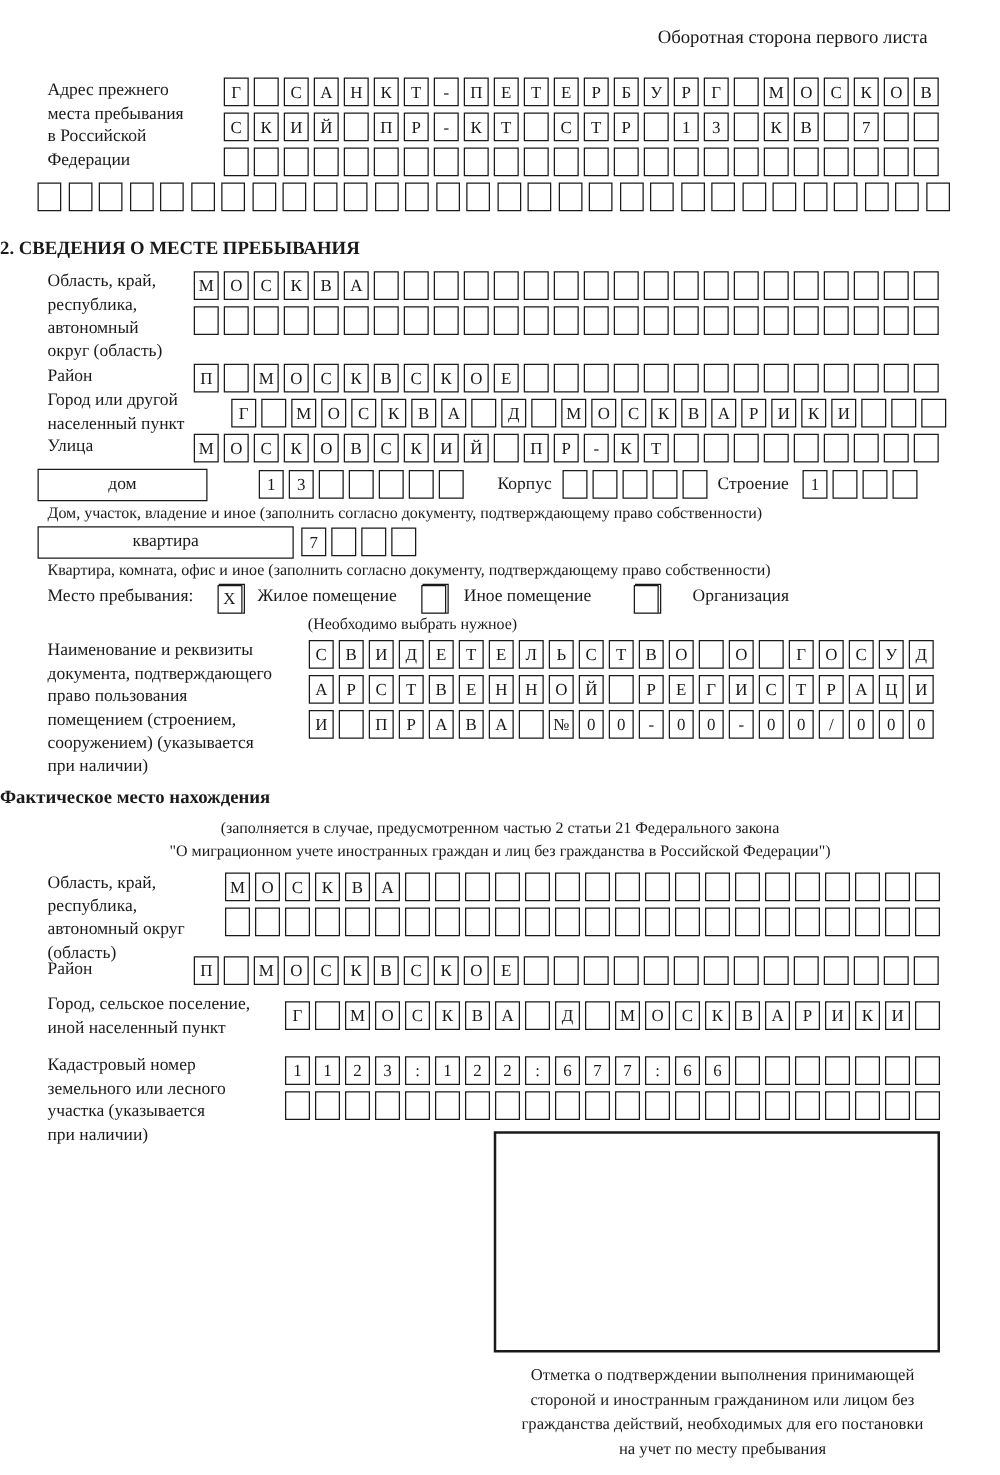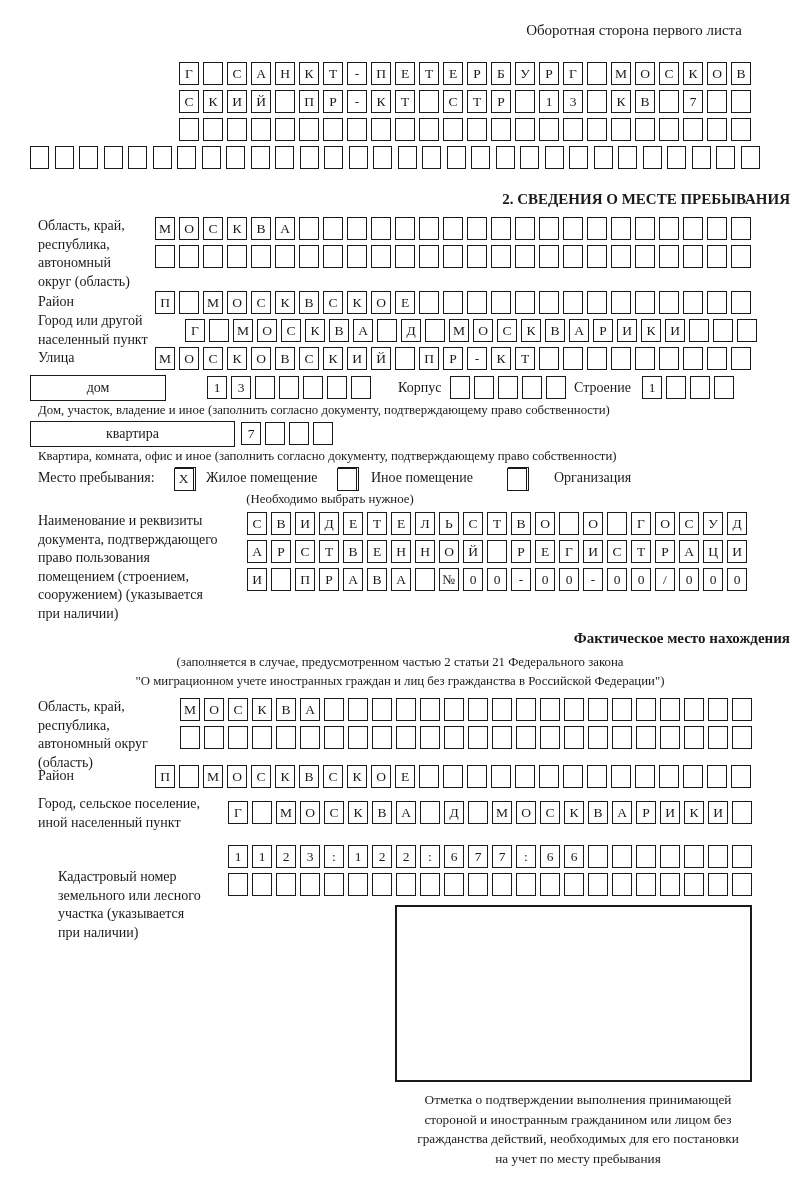--- a/index.html
+++ b/index.html
@@ -67,21 +67,21 @@
   .note-left {
     position: absolute;
     left: 38px;
     font-size: 12.8px;
     white-space: nowrap;
   }
   .sec-title {
     position: absolute;
     left: 0;
     width: 790px;
-    text-align: right;
+    text-align: left;
     font-weight: bold;
     font-size: 15px;
   }
   .checkbox {
     position: absolute;
     width: 21px;
     height: 24px;
     border: 1.6px solid #1a1a1a;
     display: flex;
     align-items: center;
@@ -109,20 +109,24 @@
     white-space: pre-line;
   }
 </style>
 </head>
 <body>
 
 <div class="page">
 
   <div class="corner-note">Оборотная сторона первого листа</div>
 
+  <div class="lbl" style="top:64px;">Адрес прежнего
+места пребывания
+в Российской
+Федерации</div>
   <div class="crow" style="left:179px; top:62px;">
       <span class="cell">Г</span>
       <span class="cell"></span>
       <span class="cell">С</span>
       <span class="cell">А</span>
       <span class="cell">Н</span>
       <span class="cell">К</span>
       <span class="cell">Т</span>
       <span class="cell">-</span>
       <span class="cell">П</span>
@@ -612,21 +616,21 @@
       <span class="cell">К</span>
       <span class="cell">В</span>
       <span class="cell">А</span>
       <span class="cell">Р</span>
       <span class="cell">И</span>
       <span class="cell">К</span>
       <span class="cell">И</span>
       <span class="cell"></span>
     </div>
 
-  <div class="lbl" style="top:868px;margin-left:20px;">Кадастровый номер
+  <div class="lbl" style="top:844px;">Кадастровый номер
 земельного или лесного
 участка (указывается
 при наличии)</div>
   <div class="crow" style="left:228px; top:845px;">
       <span class="cell">1</span>
       <span class="cell">1</span>
       <span class="cell">2</span>
       <span class="cell">3</span>
       <span class="cell">:</span>
       <span class="cell">1</span>

